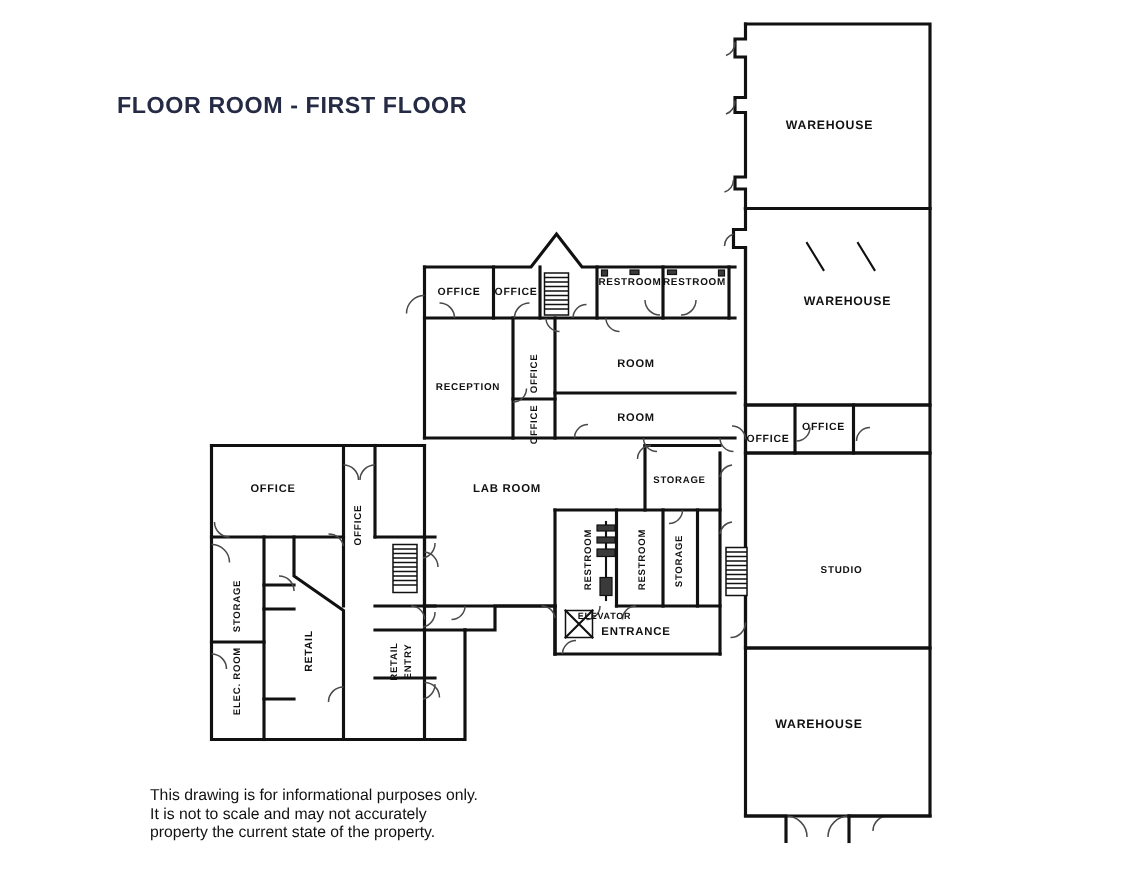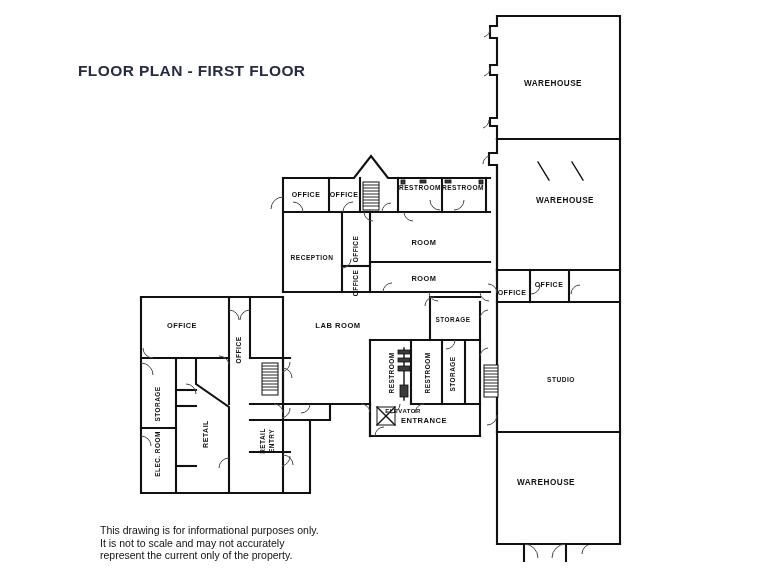--- a/index.html
+++ b/index.html
@@ -76,21 +76,21 @@
     font-family: "Liberation Sans", sans-serif;
     font-weight: bold;
     fill: #111111;
     text-anchor: middle;
     dominant-baseline: middle;
   }
 </style>
 </head>
 <body>
 
-<div id="plan-title">FLOOR PLAN - FIRST FLOOR</div>
+<div id="plan-title">FLOOR ROOM - FIRST FLOOR</div>
 
 <svg id="floorplan-svg" width="761" height="588" viewBox="0 0 761 588" xmlns="http://www.w3.org/2000/svg">
 
   <g>
     <path class="wall" d="M 497 16 L 620 16 L 620 139 L 497 139"></path>
     <path class="wall" d="M 497 16 L 497 26 L 490 26 L 490 38 L 497 38 L 497 65
                           L 490 65 L 490 75 L 497 75 L 497 118 L 490 118 L 490 126
                           L 497 126 L 497 139"></path>
   </g>
 
@@ -311,13 +311,13 @@
   <g id="annotation-labels">
       <text class="rlabel" x="403" y="411" font-size="6" letter-spacing="0.5" text-anchor="start">ELEVATOR</text>
       <text class="rlabel" x="263" y="441" font-size="6.4" letter-spacing="0.5" text-anchor="middle" transform="rotate(-90 263 441)">RETAIL</text>
       <text class="rlabel" x="272" y="441" font-size="6.4" letter-spacing="0.5" text-anchor="middle" transform="rotate(-90 272 441)">ENTRY</text>
     </g>
 
 </svg>
 
 <div id="disclaimer">This drawing is for informational purposes only.
 It is not to scale and may not accurately
-represent the current only of the property.</div>
+property the current state of the property.</div>
 
 </body></html>

